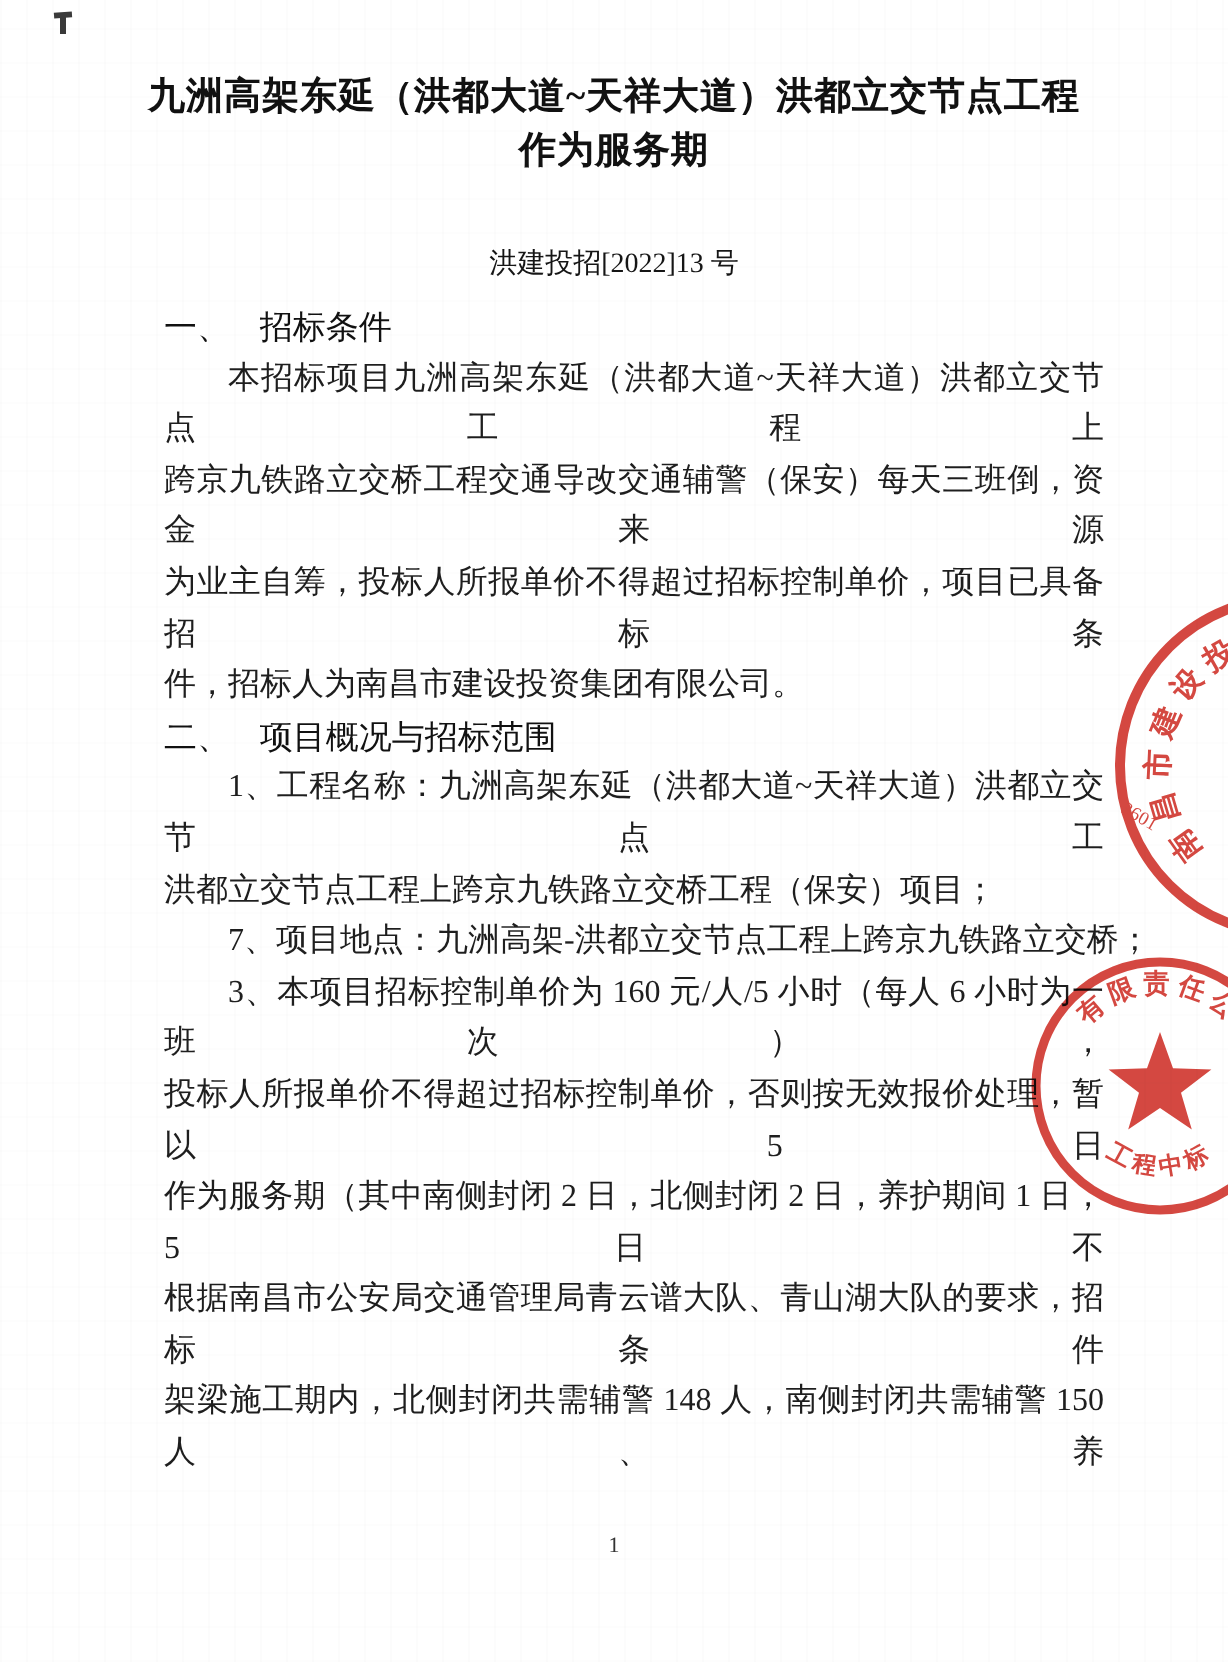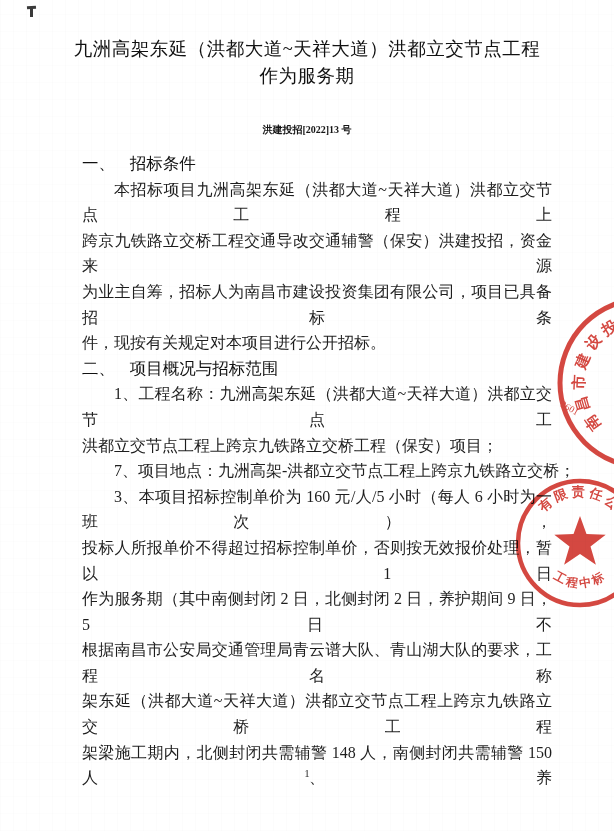--- a/index.html
+++ b/index.html
@@ -2,23 +2,23 @@
 <html><head>
 <meta charset="utf-8">
 <style>
   html,body{margin:0;padding:0;}
   body{width:614px;height:831px;background:#fff;overflow:hidden;
        font-family:"Liberation Serif","DejaVu Serif",serif;}
   .page{position:relative;width:614px;height:831px;background:#ffffff;overflow:hidden;
         background-image:repeating-linear-gradient(90deg,rgba(0,0,0,0.012) 0 1px,transparent 1px 13px),
                          repeating-linear-gradient(0deg,rgba(0,0,0,0.008) 0 1px,transparent 1px 17px);}
   .titleblock{position:absolute;top:36px;left:52px;right:52px;text-align:center;color:#111;}
-  .title-line{font-size:18.5px;font-weight:normal;line-height:27px;letter-spacing:0.5px;}
+  .title-line{font-size:18.5px;font-weight:bold;line-height:27px;letter-spacing:0.5px;}
   .doc-number{position:absolute;top:123px;left:0;right:0;text-align:center;
-              font-size:10px;font-weight:bold;color:#151515;}
+              font-size:14px;font-weight:normal;color:#151515;}
   .docbody{position:absolute;top:151px;left:82px;width:470px;color:#1e1e1e;
            font-size:16px;line-height:25.6px;}
   .heading{font-weight:normal;font-size:16.5px;color:#111;}
   .heading .hnum{margin-right:0.9em;}
   .bline{text-align:justify;white-space:nowrap;}
   .bline.full{white-space:normal;text-align:justify;text-align-last:justify;}
   .bline.indent{text-indent:2em;}
   .page-number{position:absolute;top:767px;left:0;right:0;text-align:center;
                font-size:11px;color:#333;}
   .seals{position:absolute;left:0;top:0;width:614px;height:831px;
@@ -38,32 +38,31 @@
   <div class="titleblock">
     <div class="title-line">九洲高架东延（洪都大道~天祥大道）洪都立交节点工程</div>
     <div class="title-line">作为服务期</div>
   </div>
 
   <div class="doc-number">洪建投招[2022]13 号</div>
 
   <div class="docbody">
       <div class="heading"><span class="hnum">一、</span><span>招标条件</span></div>
       <div class="bline indent full">本招标项目九洲高架东延（洪都大道~天祥大道）洪都立交节点工程上</div>
-      <div class="bline full">跨京九铁路立交桥工程交通导改交通辅警（保安）洪建投招，资金来源</div>
-      <div class="bline full">为业主自筹，招标人为南昌市建设投资集团有限公司，项目已具备招标条</div>
-      <div class="bline">件，现按有关规定对本项目进行公开招标。</div>
+      <div class="bline full">跨京九铁路立交桥工程交通导改交通辅警（保安）每天三班倒，资金来源</div>
+      <div class="bline full">为业主自筹，投标人所报单价不得超过招标控制单价，项目已具备招标条</div>
+      <div class="bline">件，招标人为南昌市建设投资集团有限公司。</div>
       <div class="heading"><span class="hnum">二、</span><span>项目概况与招标范围</span></div>
       <div class="bline indent full">1、工程名称：九洲高架东延（洪都大道~天祥大道）洪都立交节点工</div>
       <div class="bline">洪都立交节点工程上跨京九铁路立交桥工程（保安）项目；</div>
       <div class="bline indent">7、项目地点：九洲高架-洪都立交节点工程上跨京九铁路立交桥；</div>
       <div class="bline indent full">3、本项目招标控制单价为 160 元/人/5 小时（每人 6 小时为一班次），</div>
-      <div class="bline full">投标人所报单价不得超过招标控制单价，否则按无效报价处理，暂以 1 日</div>
-      <div class="bline full">作为服务期（其中南侧封闭 2 日，北侧封闭 2 日，养护期间 9 日，5 日不</div>
-      <div class="bline full">根据南昌市公安局交通管理局青云谱大队、青山湖大队的要求，工程名称</div>
-      <div class="bline full">架东延（洪都大道~天祥大道）洪都立交节点工程上跨京九铁路立交桥工程</div>
+      <div class="bline full">投标人所报单价不得超过招标控制单价，否则按无效报价处理，暂以 5 日</div>
+      <div class="bline full">作为服务期（其中南侧封闭 2 日，北侧封闭 2 日，养护期间 1 日，5 日不</div>
+      <div class="bline full">根据南昌市公安局交通管理局青云谱大队、青山湖大队的要求，招标条件</div>
       <div class="bline full">架梁施工期内，北侧封闭共需辅警 148 人，南侧封闭共需辅警 150 人、养</div>
     </div>
 
   <div class="page-number">1</div>
 
   <svg class="seals" width="614" height="831" viewBox="0 0 614 831">
     <defs>
       <path id="arc1" d="M 601.6 425.4 A 60 60 0 1 1 686.4 425.4"></path>
       <path id="arc2t" d="M 533.7 534.8 A 47 47 0 0 1 626.3 534.8"></path>
       <path id="arc2b" d="M 541.9 565 A 44 44 0 0 0 618.1 565"></path>

